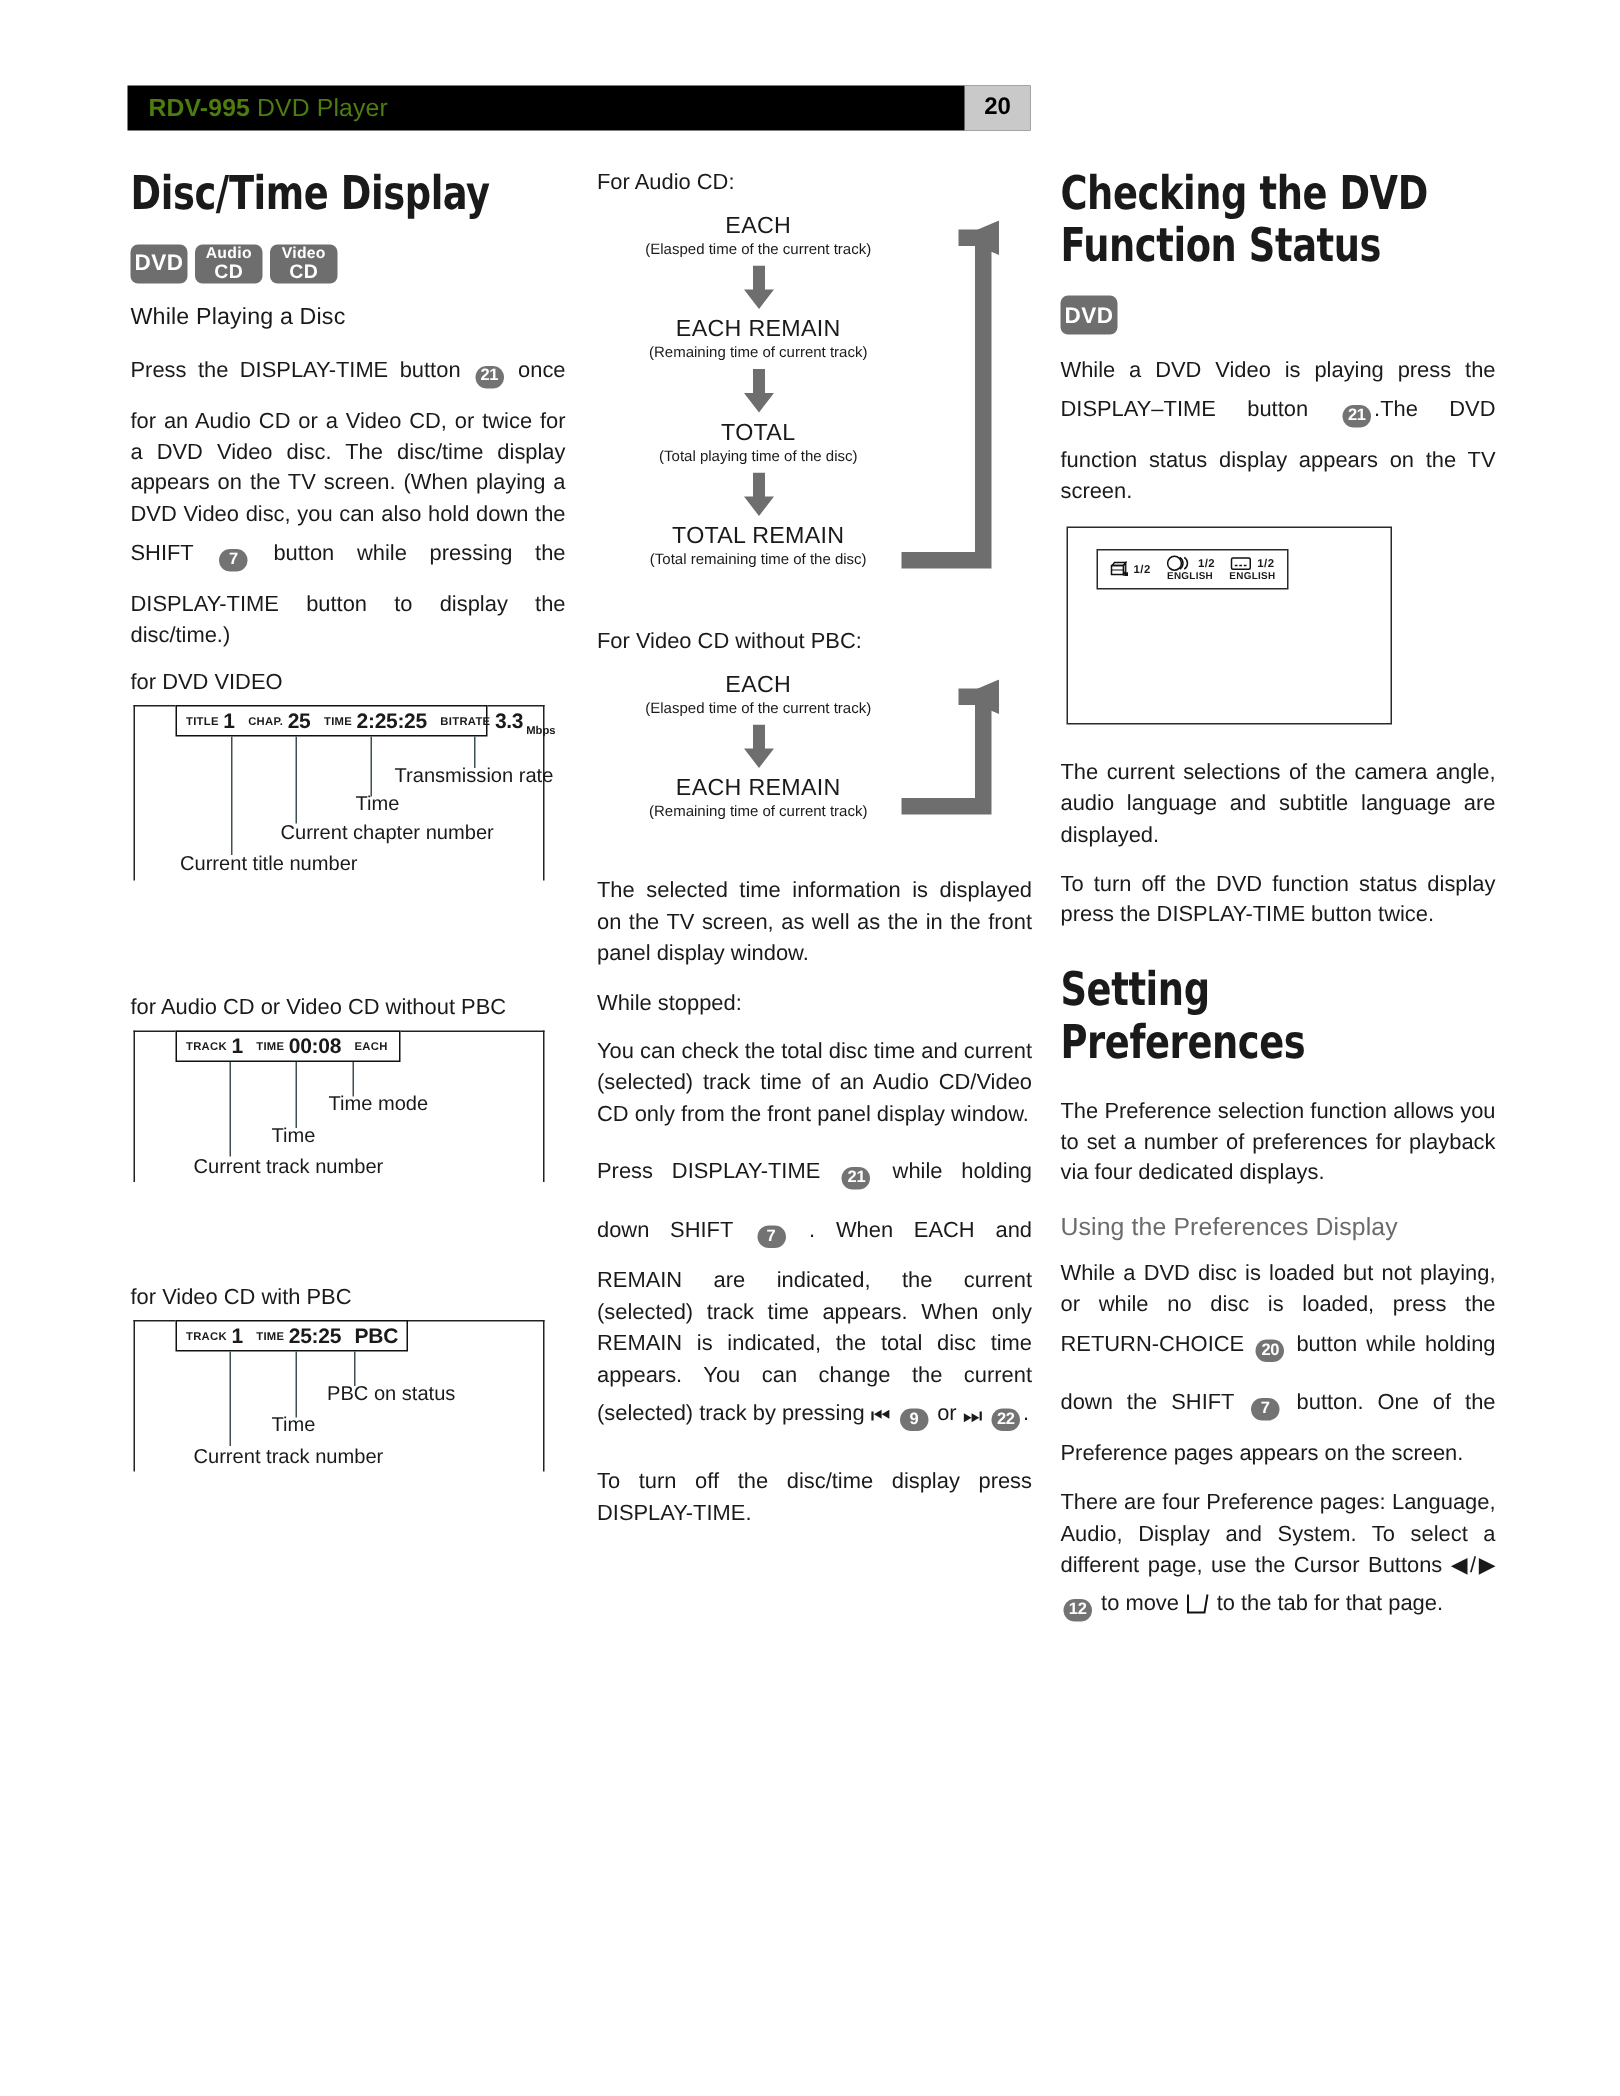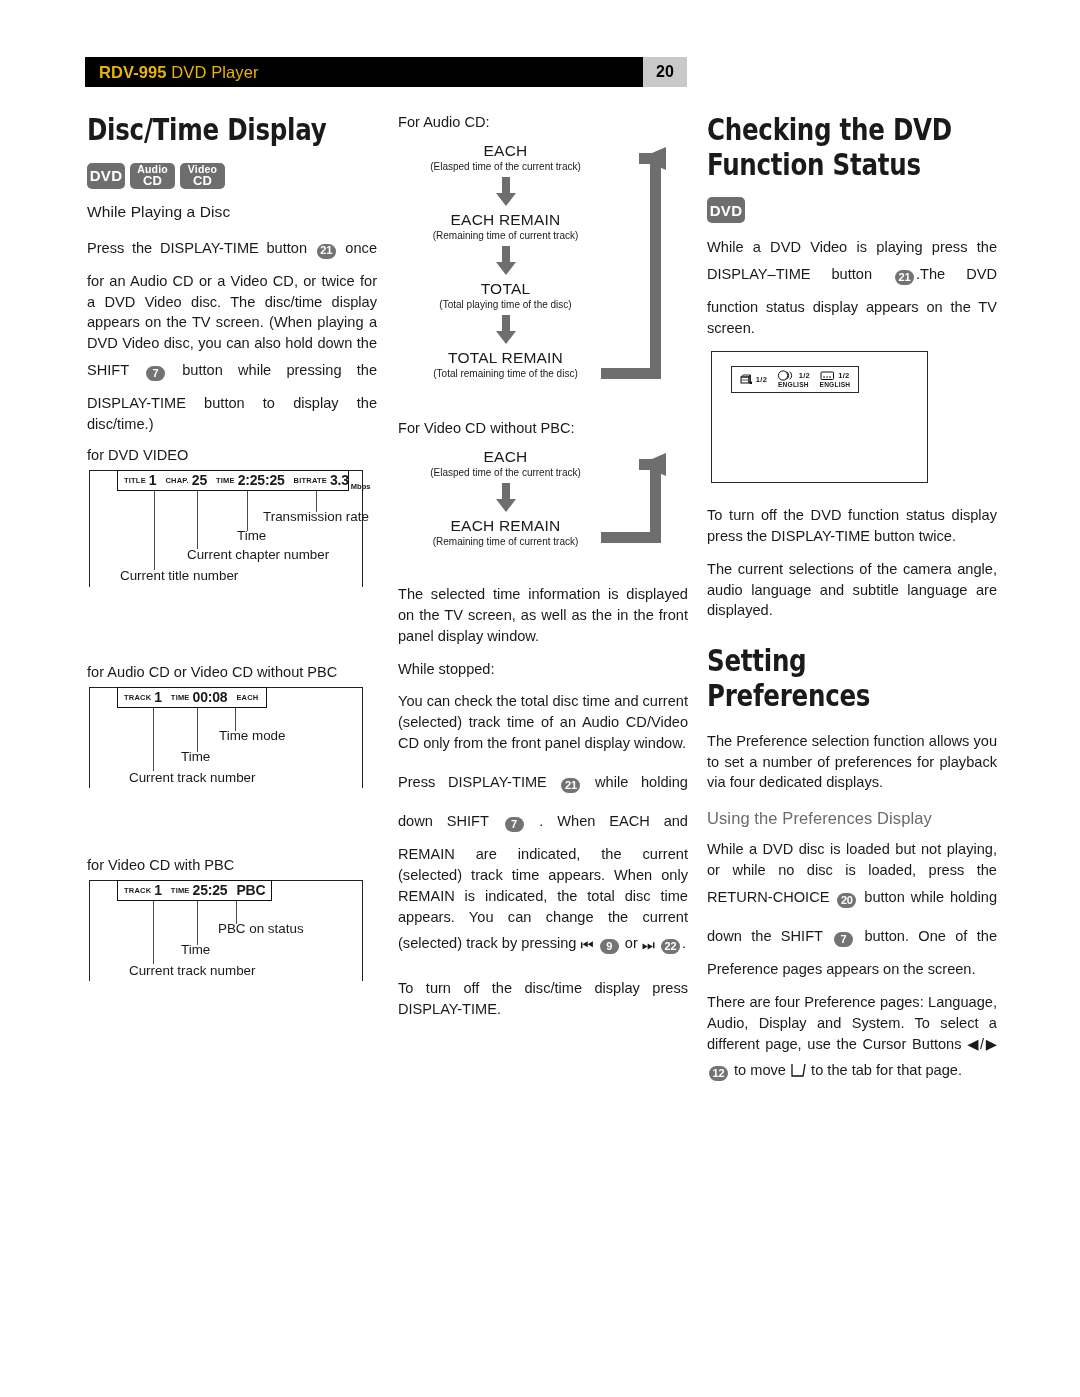--- a/index.html
+++ b/index.html
@@ -27,21 +27,21 @@
     position: absolute;
     left: 85px;
     top: 57px;
     width: 602px;
     height: 30px;
     background: #000000;
     display: flex;
     align-items: center;
   }
   .header-title {
-    color: #eab308;
+    color: #4d7c0f;
     font-size: 16.5px;
     letter-spacing: .1px;
     padding-left: 14px;
     white-space: nowrap;
   }
   .header-title b { font-weight: bold; }
   .header-title span.lt { font-weight: normal; }
   .page-num {
     position: absolute;
     right: 0;
@@ -258,21 +258,21 @@
     </div>
 
     <h2 class="sub">While Playing a Disc</h2>
 
     <p class="body"><span>Press the DISPLAY-TIME button</span> <span class="bnum">21</span> <span>once for an Audio CD or a Video CD, or twice for a DVD Video disc. The disc/time display appears on the TV screen. (When playing a DVD Video disc, you can also hold down the SHIFT</span> <span class="bnum">7</span> <span>button while pressing the DISPLAY-TIME button to display the disc/time.)</span></p>
 
     <div class="figure">
       <div class="caption">for DVD VIDEO</div>
       <div class="dispwrap">
         <div class="bracket"></div>
-        <div class="dispbar" style="left:30px; top:0px; width:232px;">
+        <div class="dispbar" style="left:30px; top:0px; width:208px;">
           <span class="lbl">TITLE</span>
           <span class="val">1</span>
           <span class="lbl">CHAP.</span>
           <span class="val">25</span>
           <span class="lbl">TIME</span>
           <span class="val">2:25:25</span>
           <span class="lbl">BITRATE</span>
           <span class="val last">3.3</span>
           <span class="unit">Mbps</span>
         </div>
@@ -460,22 +460,22 @@
               <line x1="9.2" y1="7" x2="11" y2="7" stroke="#111" stroke-width="1.1"></line>
             </svg>
             <span class="osd-frac">1/2</span>
           </div>
           <div class="osd-lang">ENGLISH</div>
         </div>
 
       </div>
     </div>
 
+    <p class="body">The current selections of the camera angle, audio language and subtitle language are displayed.</p>
     <p class="body">To turn off the DVD function status display press the DISPLAY-TIME button twice.</p>
-    <p class="body">The current selections of the camera angle, audio language and subtitle language are displayed.</p>
 
     <h1 class="sect" style="margin-top:22px; margin-bottom:18px;">Setting Preferences</h1>
 
     <p class="body">The Preference selection function allows you to set a number of preferences for playback via four dedicated displays.</p>
 
     <h2 class="sub gray" style="margin-top:16px;">Using the Preferences Display</h2>
 
     <p class="body"><span>While a DVD disc is loaded but not playing, or while no disc is loaded, press the RETURN-CHOICE</span> <span class="bnum">20</span> <span>button while holding down the SHIFT</span> <span class="bnum">7</span> <span>button. One of the Preference pages appears on the screen.</span></p>
 
     <p class="body"><span>There are four Preference pages: Language, Audio, Display and System. To select a different page, use the Cursor Buttons ◀/▶</span> <span class="bnum">12</span> <span>to move</span> <svg width="17" height="15" viewBox="0 0 17 15" style="vertical-align:-3px;">

